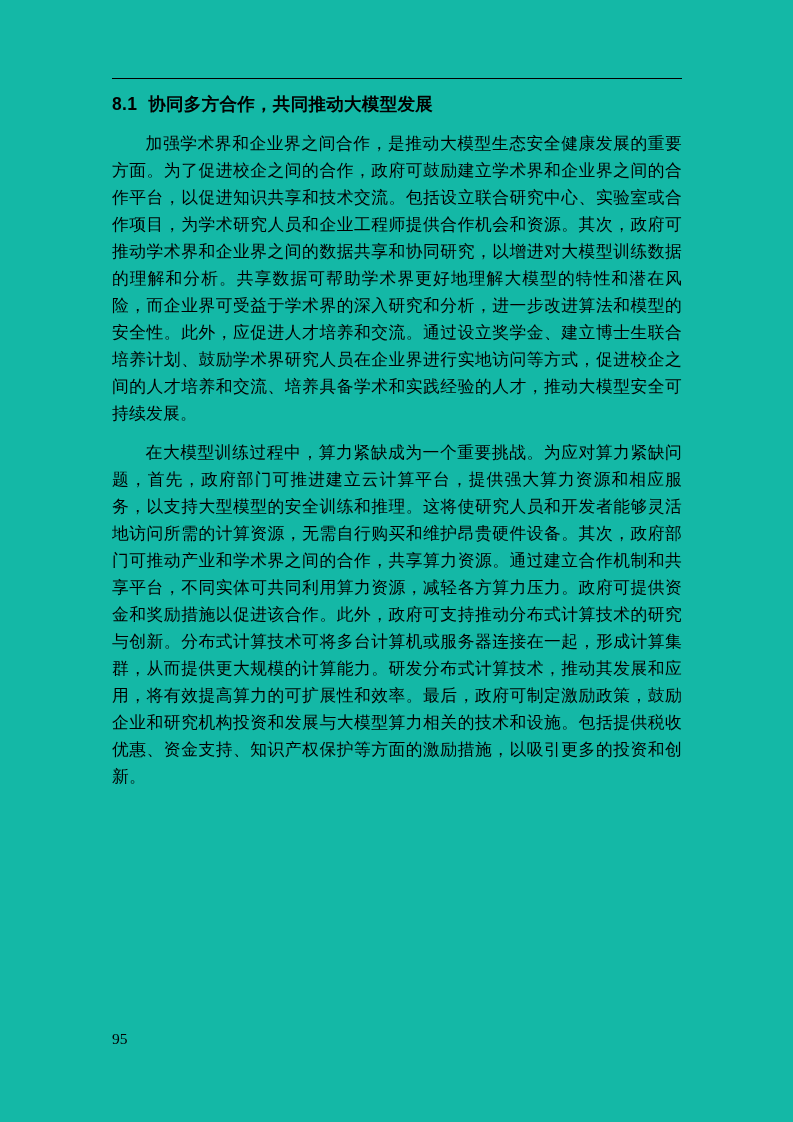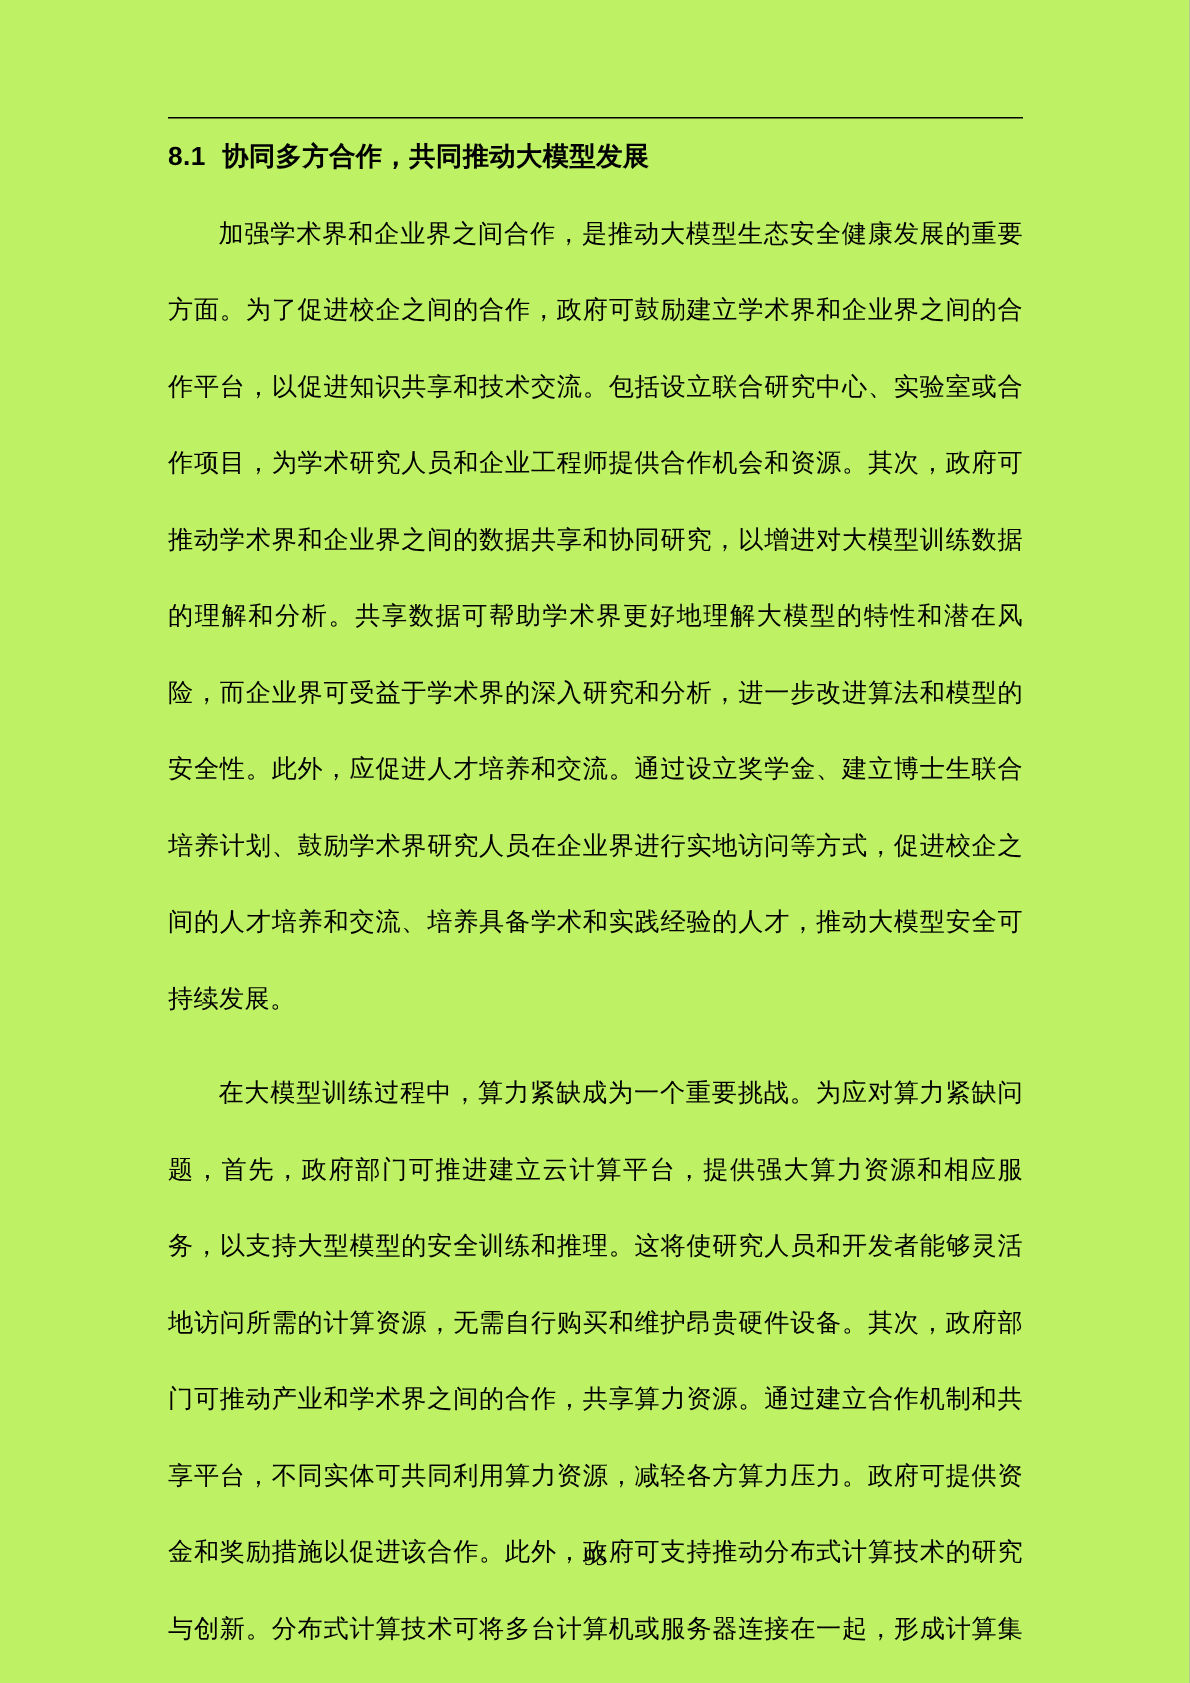--- a/index.html
+++ b/index.html
@@ -8,21 +8,21 @@
     background: #b0b0b0;
   }
   body {
     font-family: "Liberation Serif", "DejaVu Serif", serif;
   }
   .page {
     position: relative;
     width: 793px;
     height: 1122px;
     margin: 0 auto;
-    background: #bef264;
+    background: #14b8a6;
     box-sizing: border-box;
     overflow: hidden;
   }
   .page-inner {
     position: absolute;
     left: 112px;
     top: 0;
     width: 570px;
     height: 1122px;
   }
@@ -52,36 +52,35 @@
   .body-area {
     position: absolute;
     left: 0;
     top: 130px;
     width: 570px;
   }
   p.para {
     margin: 0;
     padding: 0;
     font-size: 16.8px;
-    line-height: 51px;
+    line-height: 27px;
     color: #000000;
     text-align: justify;
     text-justify: inter-ideograph;
     text-indent: 2em;
     letter-spacing: 0.2px;
   }
   p.para + p.para {
     margin-top: 12px;
   }
   .page-number {
     position: absolute;
     left: 0;
     top: 1030px;
     width: 570px;
-    text-align: center;
     font-size: 15.5px;
     color: #000000;
   }
 </style>
 </head>
 <body>
 
 <div class="page">
   <div class="page-inner">
 

